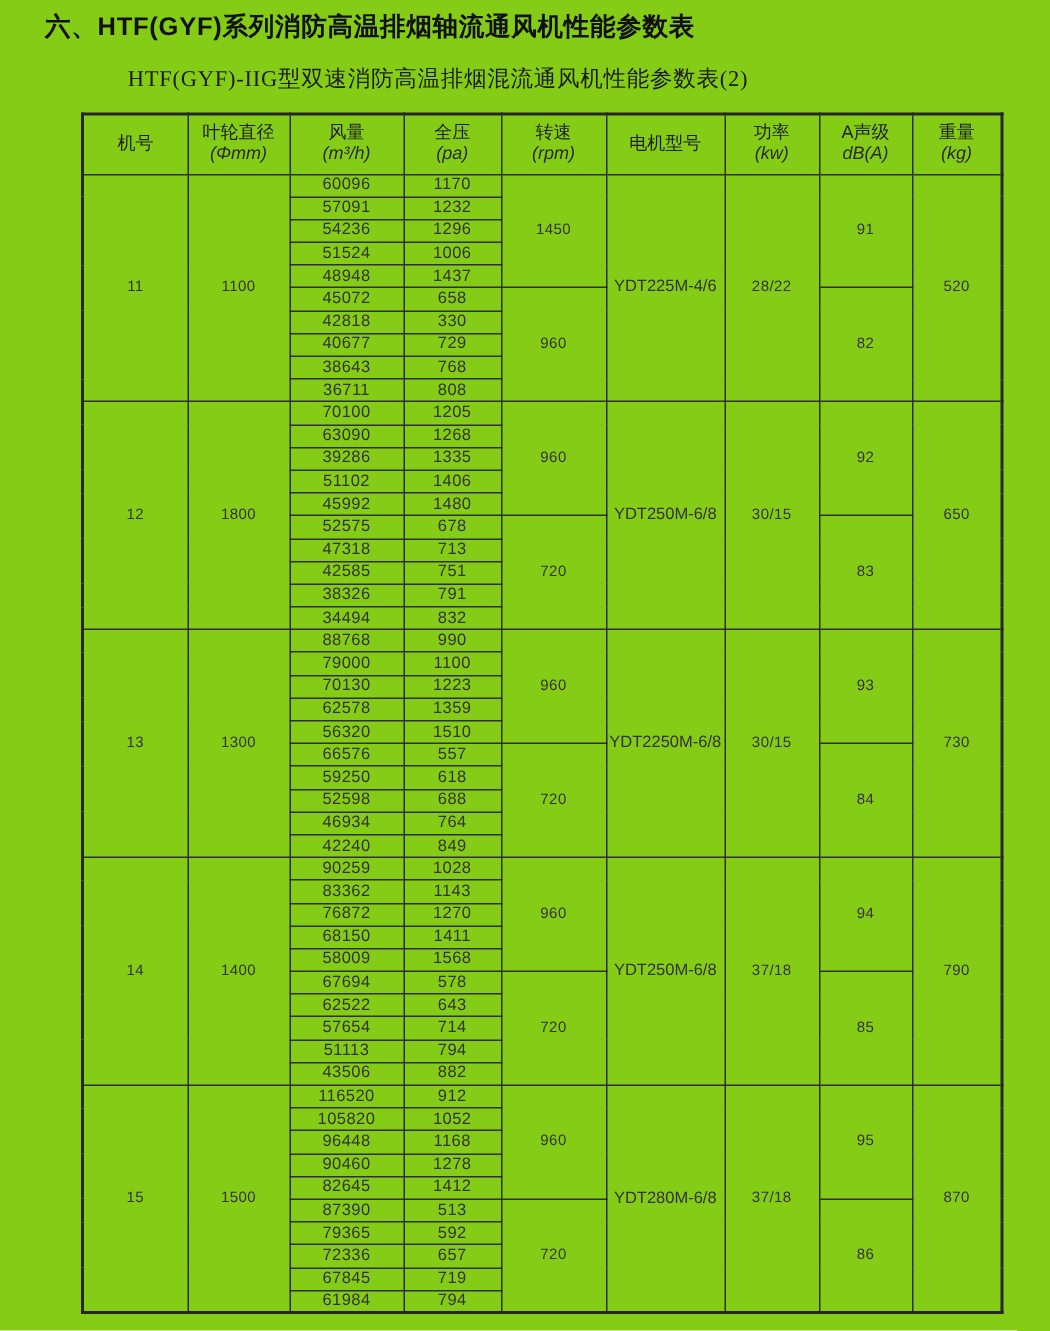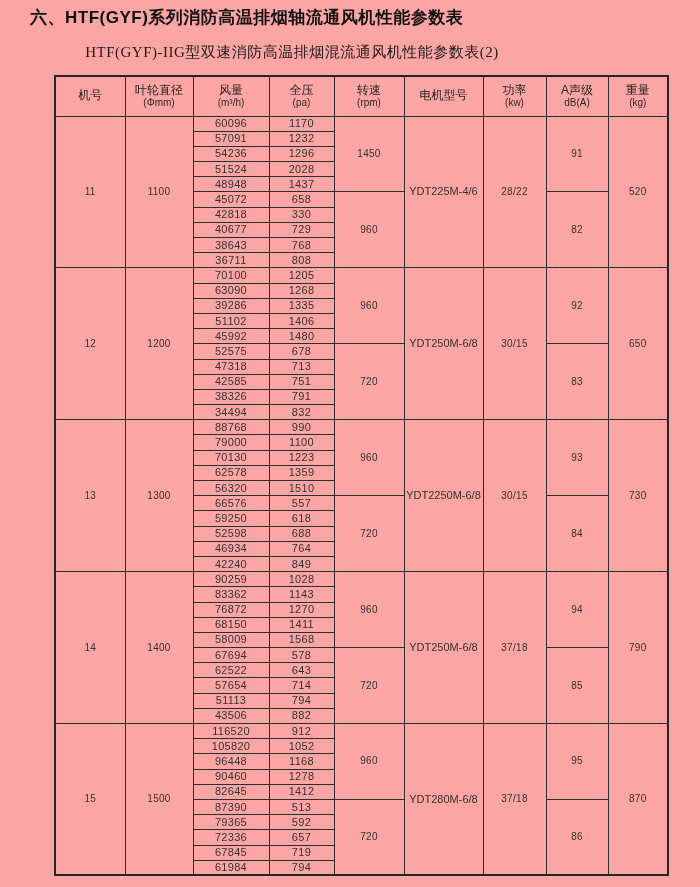--- a/index.html
+++ b/index.html
@@ -2,21 +2,21 @@
 <html><head>
 <meta charset="utf-8">
 <style>
   * { margin: 0; padding: 0; box-sizing: border-box; }
   html, body {
     width: 700px; height: 887px;
     background: #ffffff;
     font-family: "Liberation Sans", "DejaVu Sans", sans-serif;
     color: #2b2b2b;
   }
-  .page { position: relative; width: 700px; height: 887px; background: #fca5a5; overflow: hidden; }
+  .page { position: relative; width: 700px; height: 887px; background: #84cc16; overflow: hidden; }
 
   .main-title {
     position: absolute; left: 30px; top: 6px;
     font-size: 17px; font-weight: bold; color: #111;
     letter-spacing: 0.5px;
     font-family: "Liberation Sans", "DejaVu Sans", sans-serif;
   }
   .sub-title {
     position: absolute; left: 0; top: 43px; width: 584px;
     text-align: center;
@@ -40,21 +40,21 @@
   }
   table.spec { border: 2px solid #262626; }
   thead tr { height: 40px; }
   tbody tr { height: 15.2px; }
   th {
     font-weight: normal;
     font-size: 12px;
     color: #1f1f1f;
     line-height: 1.15;
   }
-  th .unit { font-size: 10px; color: #2a2a2a; }
+  th .unit { font-size: 12px; color: #2a2a2a; font-style: italic; }
   td {
     font-size: 11px;
     color: #333;
     letter-spacing: 0.3px;
     line-height: 1;
   }
   td.c-span { font-size: 10px; }
   td.c-motor { font-size: 11px; letter-spacing: 0; }
 </style>
 </head>
@@ -130,21 +130,21 @@
         <tr>
           <td>57091</td>
           <td>1232</td>
         </tr>
         <tr>
           <td>54236</td>
           <td>1296</td>
         </tr>
         <tr>
           <td>51524</td>
-          <td>2028</td>
+          <td>1006</td>
         </tr>
         <tr>
           <td>48948</td>
           <td>1437</td>
         </tr>
         <tr>
           <td>45072</td>
           <td>658</td>
           <td rowspan="5" class="c-span">960</td>
           <td rowspan="5" class="c-span">82</td>
@@ -160,21 +160,21 @@
         <tr>
           <td>38643</td>
           <td>768</td>
         </tr>
         <tr>
           <td>36711</td>
           <td>808</td>
         </tr>
         <tr>
           <td rowspan="10" class="c-span">12</td>
-          <td rowspan="10" class="c-span">1200</td>
+          <td rowspan="10" class="c-span">1800</td>
           <td>70100</td>
           <td>1205</td>
           <td rowspan="5" class="c-span">960</td>
           <td rowspan="10" class="c-motor">YDT250M-6/8</td>
           <td rowspan="10" class="c-span">30/15</td>
           <td rowspan="5" class="c-span">92</td>
           <td rowspan="10" class="c-span">650</td>
         </tr>
         <tr>
           <td>63090</td>

